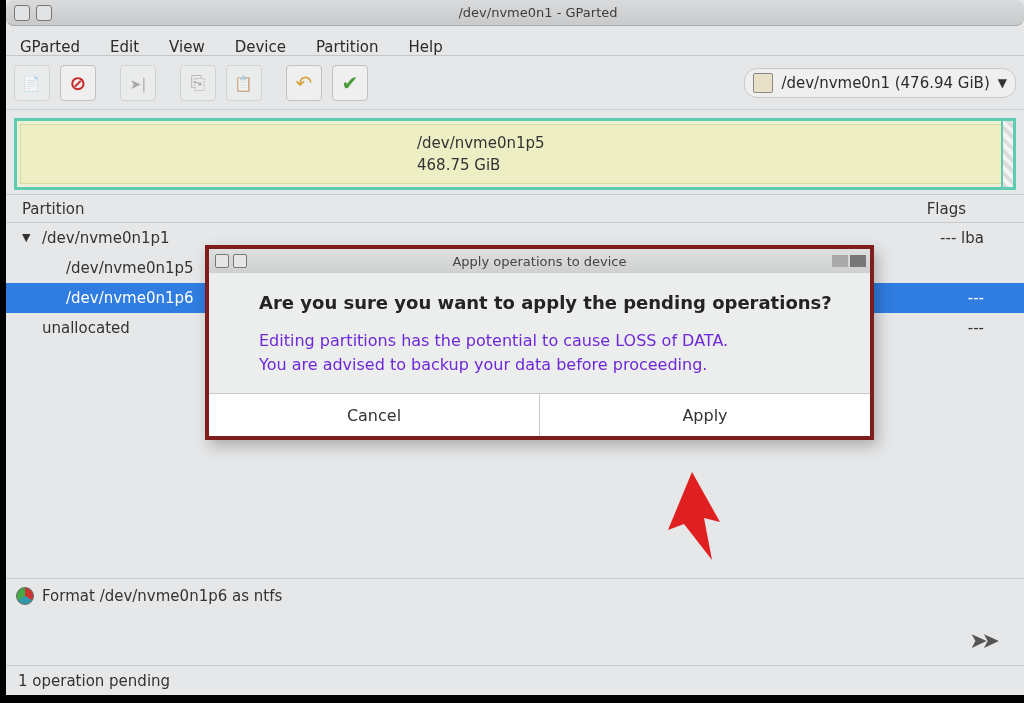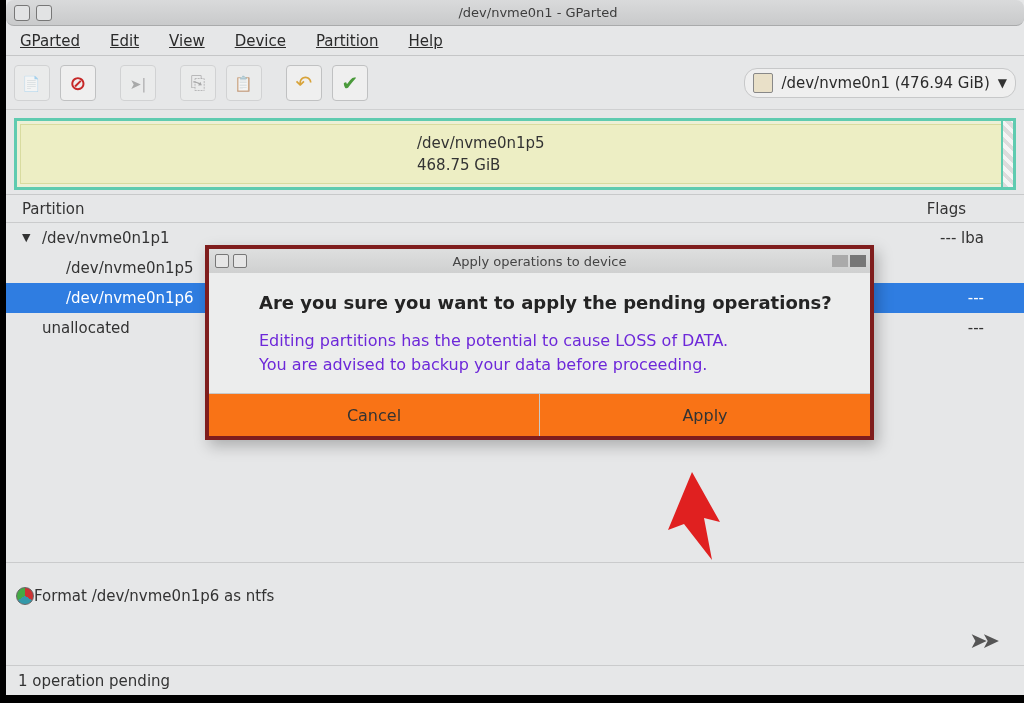--- a/index.html
+++ b/index.html
@@ -8,21 +8,21 @@
 
   .desktop { position: absolute; left: 6px; top: 0; right: 0; bottom: 8px; background: #e6e7e8; display: flex; flex-direction: column; }
 
   
   .os-titlebar { height: 26px; background: linear-gradient(#d9dadb,#c9cacb); border-bottom: 1px solid #a9aaab; display:flex; align-items:center;border-radius:8px; }
   .os-titlebar .os-icons { display:flex; gap:6px; padding-left:8px; }
   .os-icon { width:16px; height:16px; border:1px solid #777; border-radius:3px; background:#e2e3e4; }
   .os-title { flex:1; text-align:center; font-size:13px; color:#3d3d3d; }
 
   
-  .menubar { height: 30px; display:flex; align-items:center; padding: 8px 8px; border-bottom: 1px solid #c5c6c7; font-size:15px; color:#2b2b2b; gap: 18px; text-decoration: underline; }
+  .menubar { height: 30px; display:flex; padding: 8px 8px; border-bottom: 1px solid #c5c6c7; font-size:15px; color:#2b2b2b; gap: 18px; }
   .menubar span { padding: 4px 6px; }
 
   
   .toolbar { height: 54px; display:flex; align-items:center; padding: 0 8px; border-bottom:1px solid #cfd0d1; }
   .tool-btn { width:36px; height:36px; margin-right:10px; border:1px solid #c0c1c2; border-radius:4px; background:#efefef; display:flex; align-items:center; justify-content:center; color:#777; font-size:18px; }
   .tool-btn.disabled { opacity:.55; }
   .spacer { flex:1; }
   .device-selector { display:flex; align-items:center; gap:8px; font-size:15px; color:#2b2b2b; padding:4px 8px; border:1px solid #c7c8c9; border-radius:13px; background:#efefef; }
   .device-selector .disk-icon { width:20px; height:20px; border:1px solid #888; border-radius:2px; background:#e9e0c8; }
   .device-selector .chev { font-size:12px; color:#333; }
@@ -44,40 +44,40 @@
   .row { height:30px; display:flex; align-items:center; position:relative; }
   .row .name { position:absolute; }
   .row.lvl0 .name { left: 36px; }
   .row.lvl0::before { content:"▼"; position:absolute; left:16px; font-size:11px; color:#333; top:8px; }
   .row.lvl1 .name { left: 60px; }
   .row.selected { background:#2f7de1; color:#fff; }
   .row .flags { position:absolute; right: 40px; }
   .row .size { position:absolute; right: 160px; }
 
   
-  .ops-panel { border-top:1px solid #cacbcc; padding:24px 10px 60px 10px; font-size:15px; color:#333; display:flex; align-items:center; gap:0; }
+  .ops-panel { border-top:1px solid #cacbcc; padding:8px 10px 60px 10px; font-size:15px; color:#333; display:flex; align-items:center; gap:8px; }
   .ops-panel .fmt-icon { width:18px; height:18px; border-radius:50%; background: conic-gradient(#c33 0 120deg,#39a 120deg 240deg,#4a4 240deg 360deg); border:1px solid #666; }
 
   
   .statusbar { height:30px; border-top:1px solid #cacbcc; display:flex; align-items:center; padding-left:12px; font-size:15px; color:#333; }
 
   
   .dialog { position:absolute; left:205px; top:245px; width:669px; background:#eceded; border:4px solid #7f1d1d; box-shadow: 4px 6px 14px rgba(0,0,0,.25); z-index:50; }
   .dialog-titlebar { height:24px; background:linear-gradient(#dedfdf,#cfd0d0); display:flex; align-items:center; font-size:13px; color:#444; }
   .dialog-titlebar .dicons { display:flex; gap:4px; padding-left:6px; }
   .dicon { width:14px; height:14px; border:1px solid #777; border-radius:2px; background:#e6e6e6; }
   .dialog-titlebar .dtitle { flex:1; text-align:center; }
   .dialog-titlebar .dwin { display:flex; gap:2px; padding-right:4px; }
   .dwin div { width:16px; height:12px; background:#777; }
   .dwin div:first-child { background:#aaa; }
   .dialog-body { padding: 18px 28px 16px 50px; }
   .dialog-body .heading { font-weight:bold; font-size:18px; color:#242424; line-height:1.35; margin-bottom:14px; }
   .dialog-body .msg { font-size:16px; color:#6d28d9; line-height:1.5; }
   .dialog-buttons { display:flex; border-top:1px solid #c7c8c9; }
-  .dialog-buttons button { flex:1; height:42px; border:none; background:#f97316; font-size:16px; color:#333; cursor:pointer; }
+  .dialog-buttons button { flex:1; height:42px; border:none; background:#ffffff; font-size:16px; color:#333; cursor:pointer; }
   .dialog-buttons button + button { border-left:1px solid #c7c8c9; }
 
   
   .arrow { position:absolute; left:664px; top:472px; z-index:60; pointer-events:none; }
 
   
   .cursors { position:absolute; right:30px; bottom:50px; font-size:22px; color:#555; letter-spacing:-6px; }
 
   
   .gl-new::before { content:"📄"; font-size:15px; }

